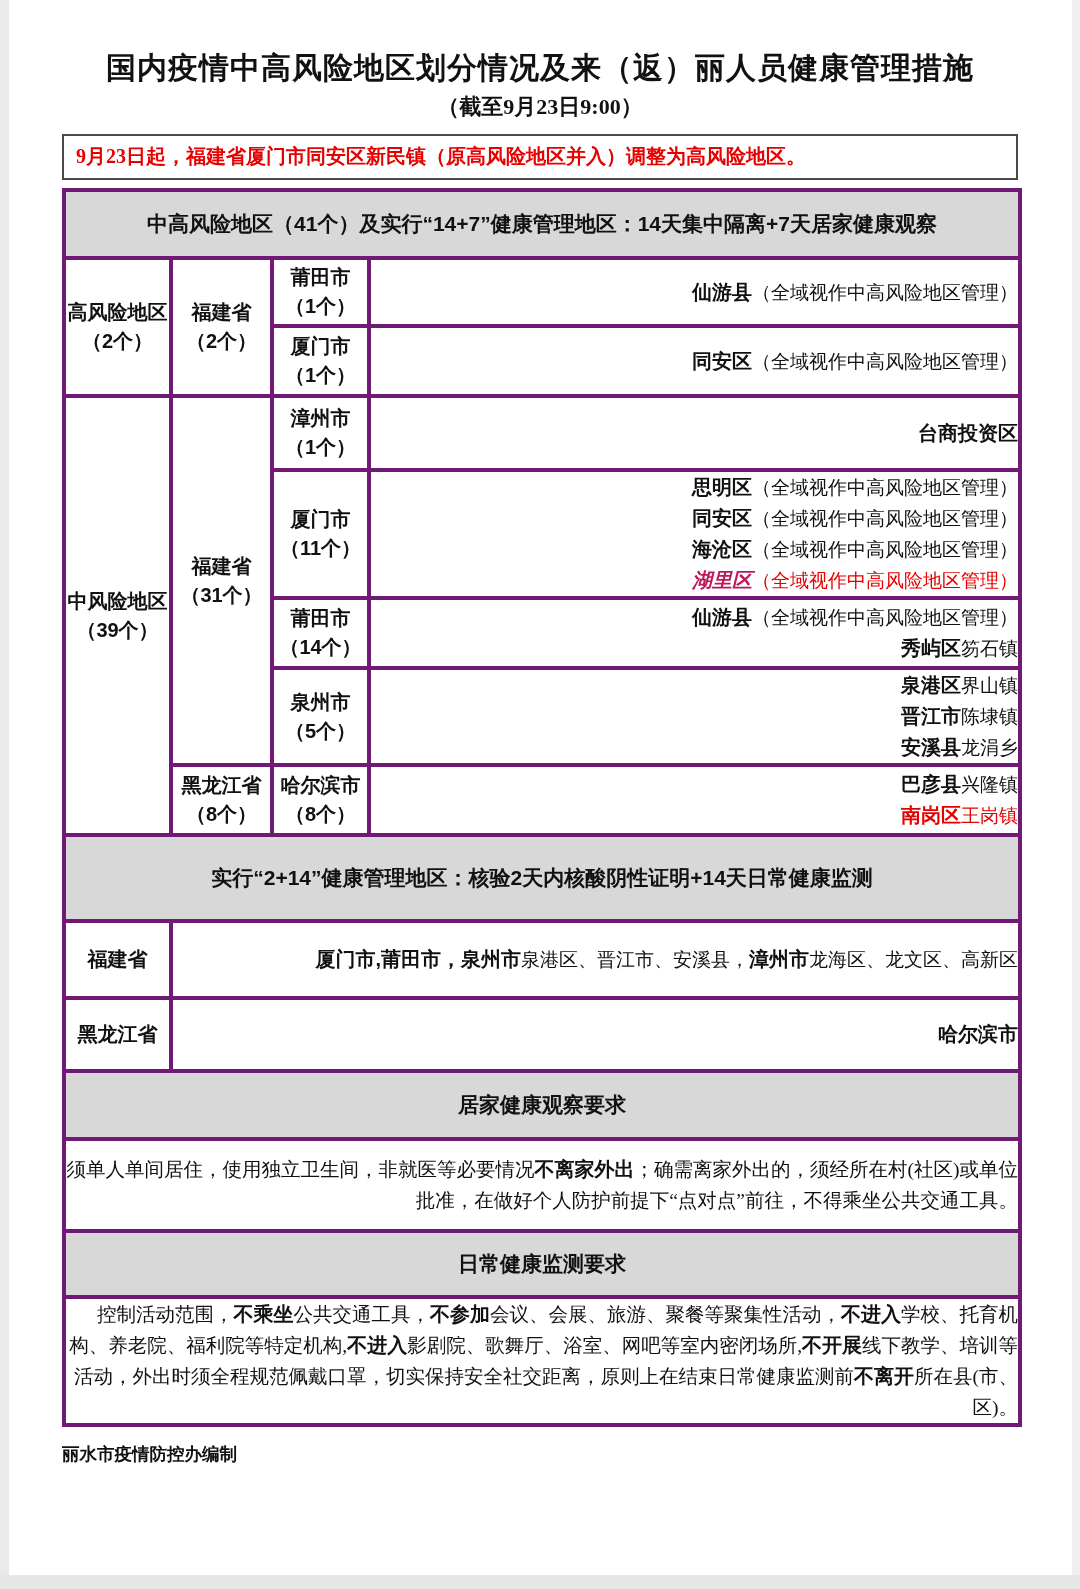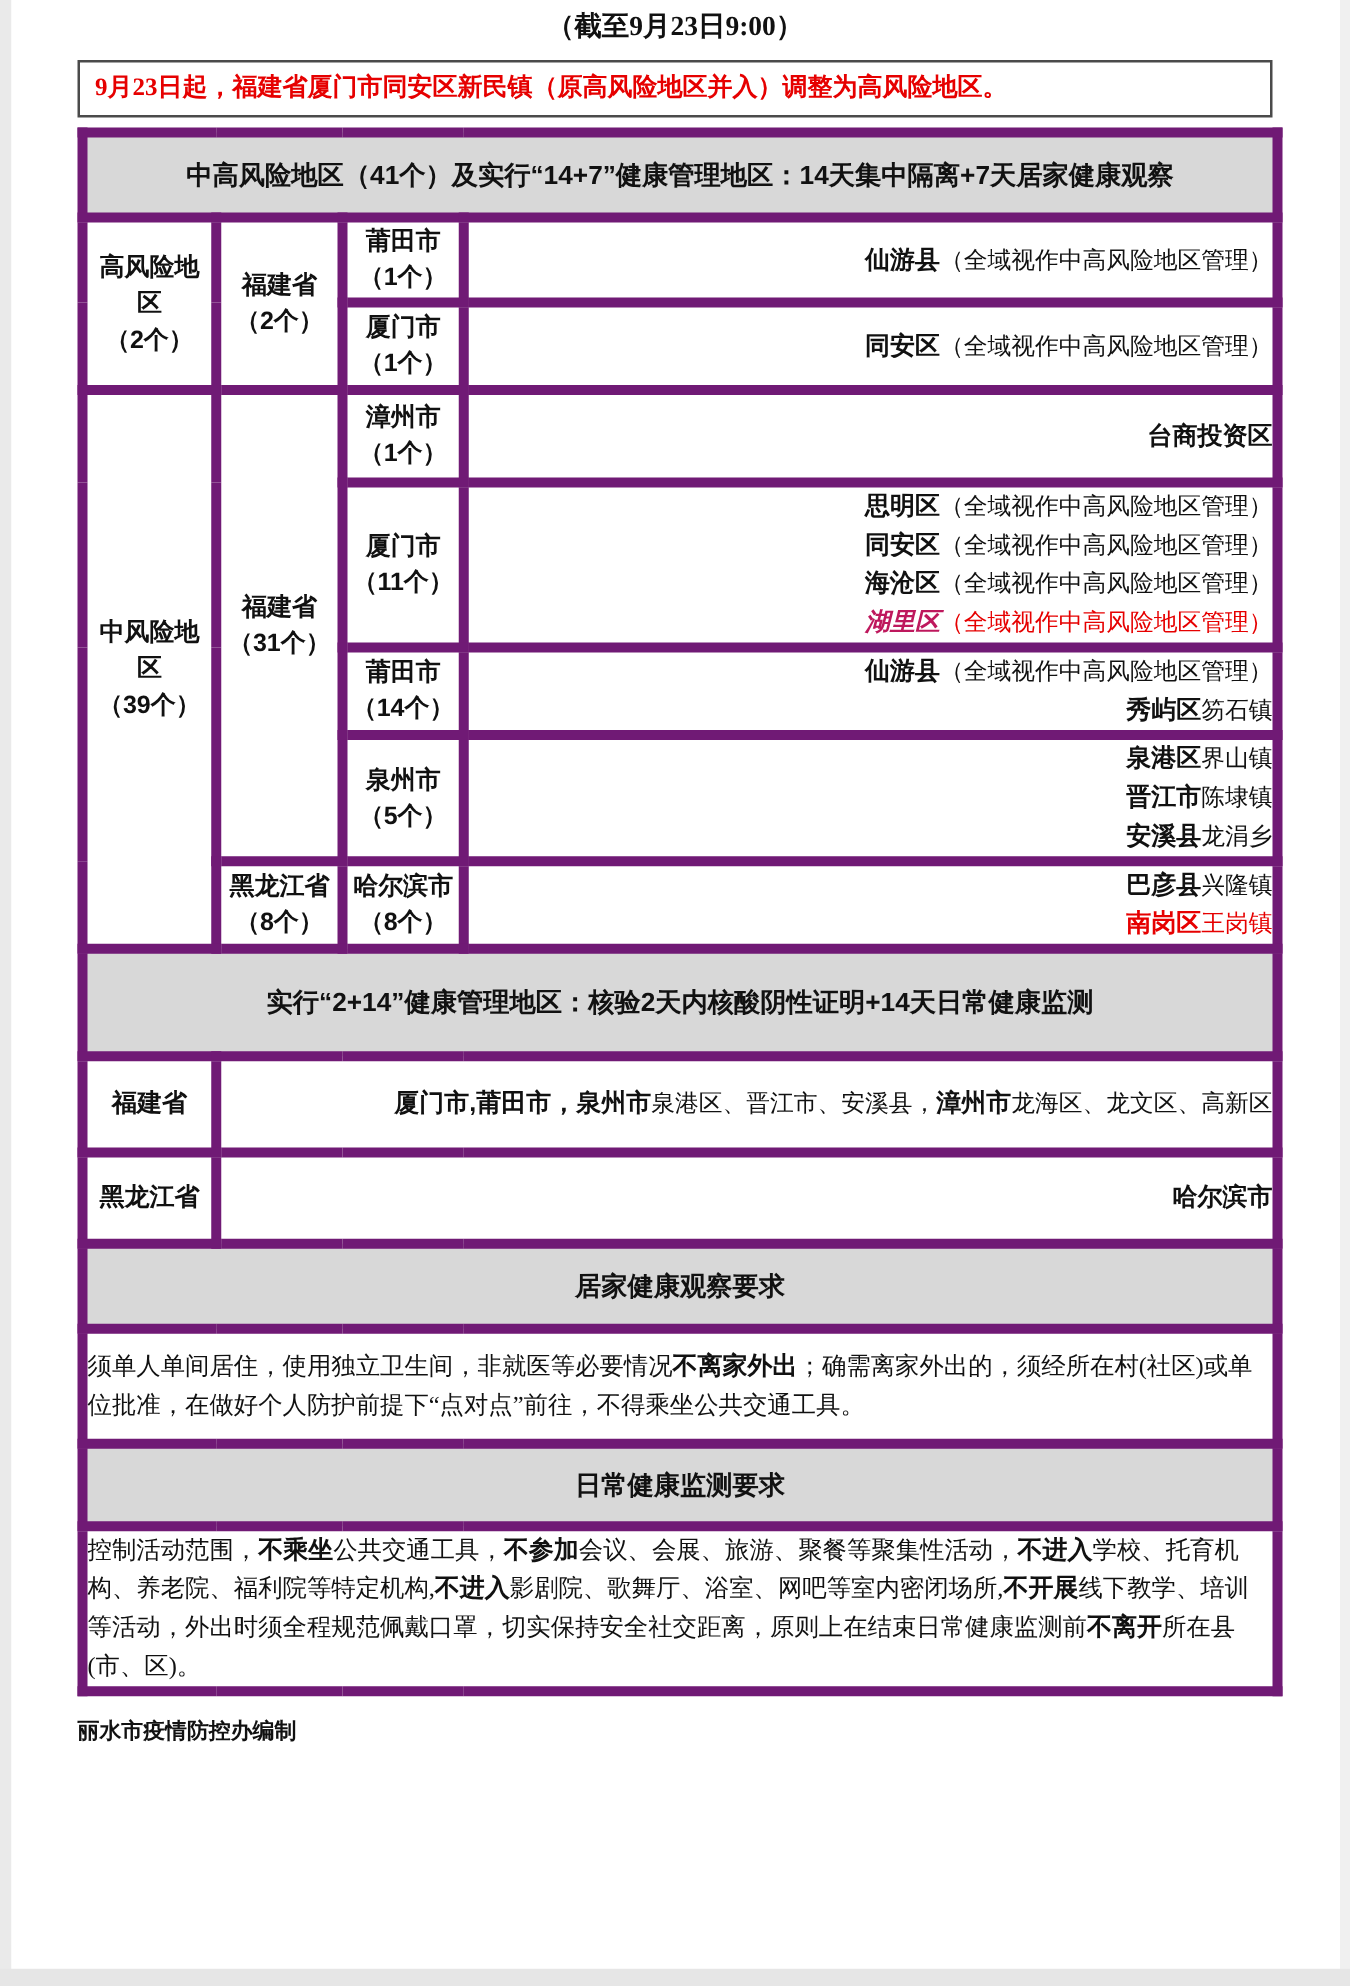--- a/index.html
+++ b/index.html
@@ -23,56 +23,57 @@
   .notice{
     margin-top:12px;border:2px solid #4a4a4a;background:#ffffff;
     padding:7px 12px 8px 12px;
     font-family:"Liberation Serif","DejaVu Serif",serif;
     font-weight:bold;font-size:20px;line-height:27px;
   }
   .notice p{margin:0;}
   table.main{
     width:956px;border-collapse:collapse;table-layout:fixed;margin-top:8px;
   }
-  table.main td{border:8px solid #701a75;vertical-align:middle;padding:0;}
+  table.main td{border:4px solid #701a75;vertical-align:middle;padding:0;}
   td.band{
     background:#d8d8d8;text-align:center;font-weight:bold;font-size:21px;
     font-family:"Liberation Sans",sans-serif;
   }
   td.lbl{
     text-align:center;font-weight:bold;font-size:20px;line-height:29px;
     font-family:"Liberation Sans",sans-serif;
   }
   td.cnt{
     padding:6px 10px 6px 17px;text-align:right;
     font-family:"Liberation Serif","DejaVu Serif",serif;
     font-size:19px;line-height:30px;
   }
   td.body{
-    padding:8px 16px;text-align:left;
+    padding:8px 16px;text-align:right;
     font-family:"Liberation Serif","DejaVu Serif",serif;
     font-size:19.5px;line-height:31px;vertical-align:middle;
   }
   .seg-line{white-space:normal;}
   .seg-b{font-weight:bold;font-family:"Liberation Sans",sans-serif;font-size:20px;}
   td.body .seg-b{font-size:20px;}
   .footer{
     margin-top:15px;font-weight:bold;font-size:17.5px;
     font-family:"Liberation Serif","DejaVu Serif",serif;
   }
 </style>
 </head>
 <body>
 
 <div class="edge-left"></div>
 <div class="edge-right"></div>
 <div class="edge-bottom"></div>
 
 <div class="sheet">
 
+  <div class="title">国内疫情中高风险地区划分情况及来（返）丽人员健康管理措施</div>
   <div class="subtitle">（截至9月23日9:00）</div>
 
   <div class="notice" style="color:#e60000;">
     <p>9月23日起，福建省厦门市同安区新民镇（原高风险地区并入）调整为高风险地区。</p>
   </div>
 
   <table class="main">
     <colgroup>
       <col style="width:107px">
         <col style="width:101px">

